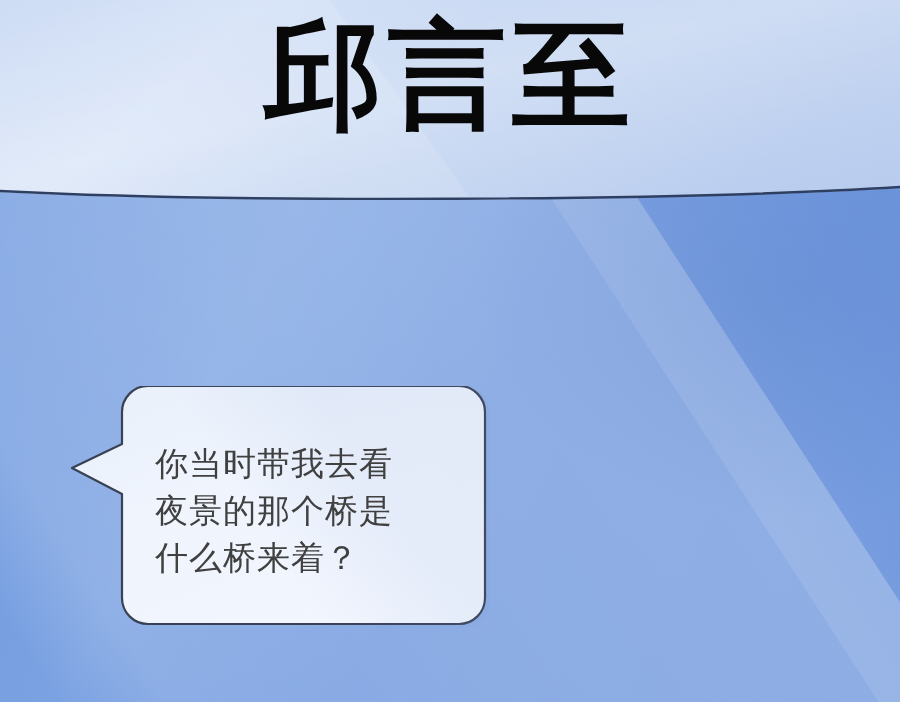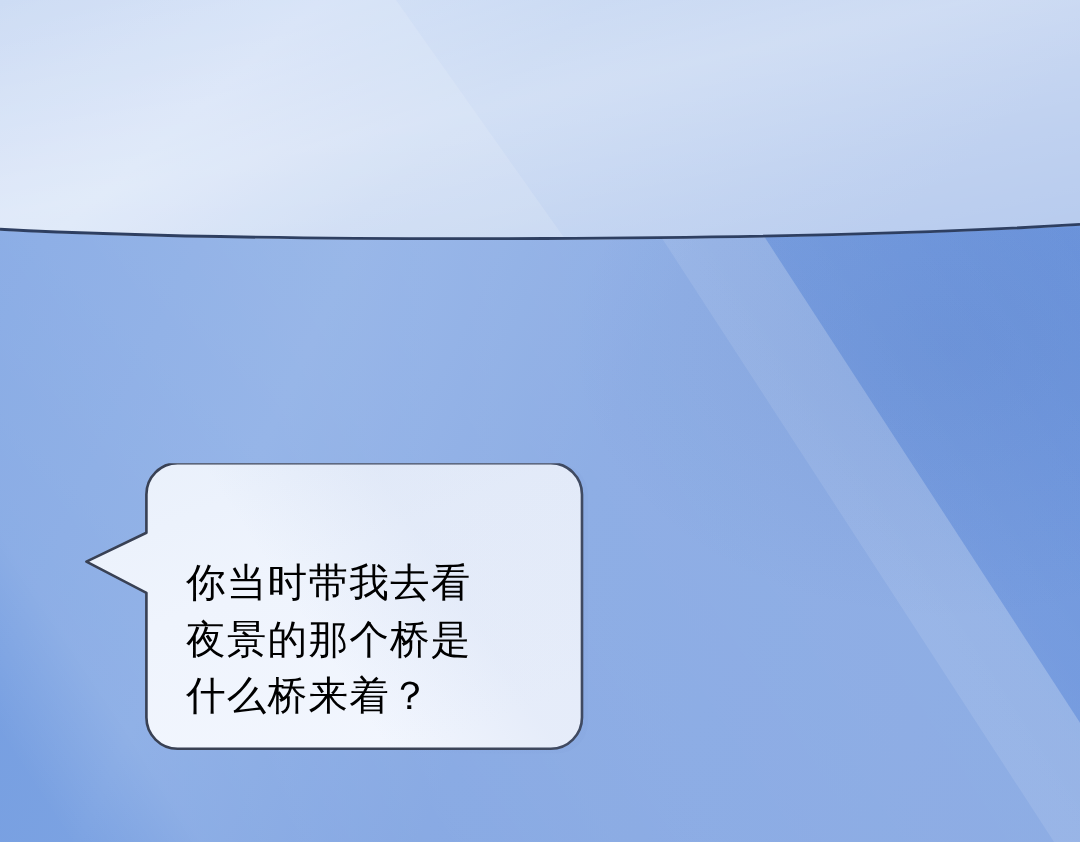--- a/index.html
+++ b/index.html
@@ -96,23 +96,23 @@
     left: 70px;
     top: 386px;
     width: 420px;
     height: 242px;
   }
   .bubble-wrap svg { display: block; position: absolute; left: 0; top: 0; }
 
   .bubble-text {
     position: absolute;
     left: 85px;
-    top: 76px;
+    top: 54px;
     width: 300px;
-    color: #000000;
+    color: #404040;
     font-size: 33px;
     line-height: 47px;
     letter-spacing: 1px;
     white-space: pre-line;
     user-select: none;
   }
   
   .bubble-gloss {
     position: absolute;
     left: 0; top: 0;
@@ -166,20 +166,21 @@
       <path d="M0,0 L900,0 L900,188 C680,202 230,204 0,192 Z" fill="url(#gUpper)"></path>
 
       <path d="M0,0 L900,0 L900,188 C680,202 230,204 0,192 Z" fill="url(#gUpperStreak)"></path>
 
       <path d="M0,0 L330,0 L470,198 C300,202 140,199 0,192 Z" fill="#ffffff" opacity="0.13"></path>
 
       <path d="M0,191 C230,203 680,201 900,187" fill="none" stroke="#2e3f61" stroke-width="2.4"></path>
     </svg>
   </div>
 
+  <div class="title">邱言至</div>
 
   <div class="bubble-wrap">
     <svg width="420" height="242" viewBox="0 0 420 242">
       <defs>
         <linearGradient id="gBubble" x1="0" y1="0" x2="0.7" y2="1">
           <stop offset="0%" stop-color="#e9f0fb"></stop>
           <stop offset="45%" stop-color="#eff4fd"></stop>
           <stop offset="100%" stop-color="#f2f6fe"></stop>
         </linearGradient>
       </defs>

